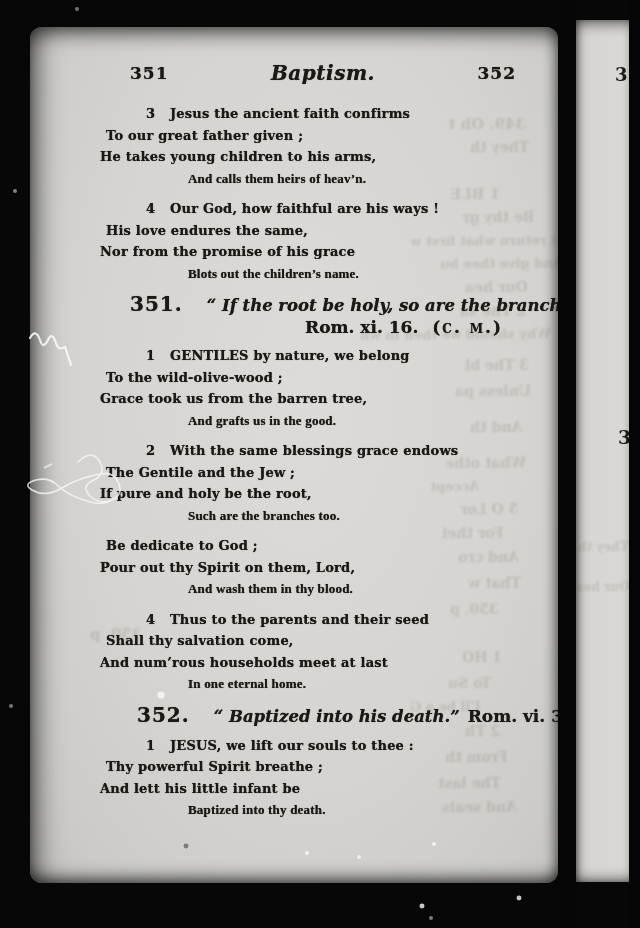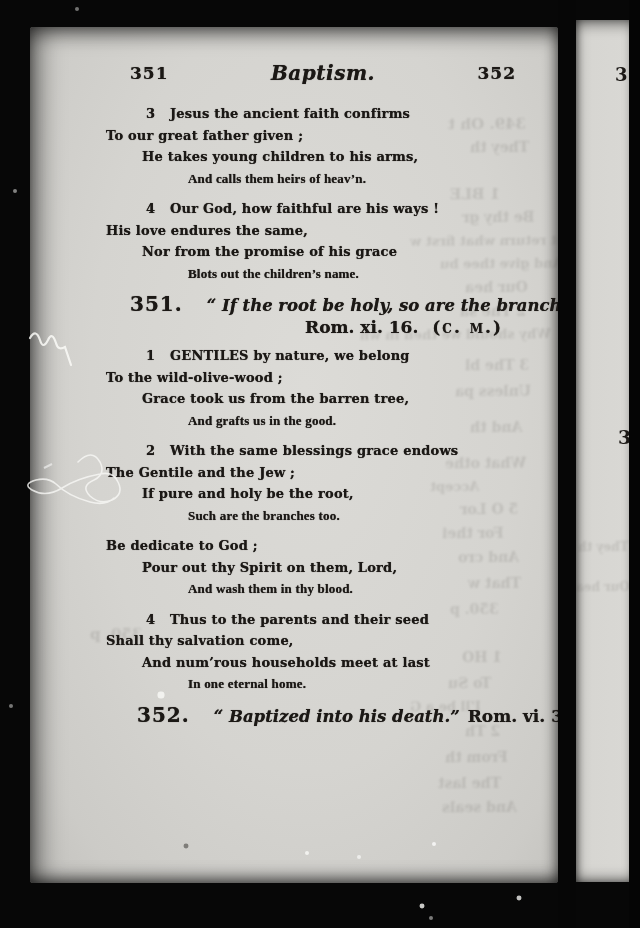--- a/index.html
+++ b/index.html
@@ -6,42 +6,42 @@
   .scan{
     position:relative;width:640px;height:928px;overflow:hidden;
     background:#070707;
     font-family:"DejaVu Serif","Liberation Serif",serif;
   }
   
   .page-main{
     position:absolute;left:30px;top:27px;width:528px;height:856px;
     background:
       radial-gradient(ellipse at 52% 42%, #dcdbd7 0%, #d5d4d0 55%, #cccbc7 85%, #c2c1bd 100%);
-    border-radius:3px;
+    border-radius:12px;
     box-shadow:
       inset 16px 0 26px -8px rgba(0,0,0,.50),
       inset 0 14px 20px -8px rgba(0,0,0,.55),
       inset -7px 0 14px -5px rgba(0,0,0,.38),
       inset 0 -10px 16px -6px rgba(0,0,0,.60);
   }
   .ink{color:#1b1815;text-shadow:0 0 .7px rgba(24,20,16,.85);}
   
   .hdr{position:absolute;left:100px;top:36px;width:386px;height:24px;}
   .hdr .num-l{position:absolute;left:0;top:0;font-size:17px;font-weight:700;letter-spacing:1px;}
   .hdr .num-r{position:absolute;right:0;top:0;font-size:17px;font-weight:700;letter-spacing:1px;}
   .hdr .ttl{position:absolute;left:0;right:0;top:-2px;text-align:center;
     font-size:20px;font-weight:700;font-style:italic;letter-spacing:.5px;}
   
   .text-col{position:absolute;left:0;top:76px;width:528px;}
   .vl{margin:0;font-size:13px;line-height:21.5px;font-weight:700;letter-spacing:.2px;white-space:nowrap;}
   .verse{margin:0 0 9px 0;}
   .vnum{display:inline-block;width:24px;font-weight:700;}
   .l1{padding-left:116px;}
   .l2{padding-left:76px;}
-  .l3{padding-left:112px;}
+  .l3{padding-left:70px;}
   .l4{padding-left:158px;font-family:Liberation Serif, serif;}
   
   .hymn-head{margin:3px 0 7px 0;}
   .hh1{margin:0;padding-left:100px;font-size:16.5px;line-height:22px;white-space:nowrap;}
   .hymn-num{font-size:20px;font-weight:700;letter-spacing:1px;margin-right:24px;text-align:right;}
   .hquote{font-style:italic;font-weight:700;}
   .href{font-weight:700;font-size:17px;margin-left:8px;}
   .hmeter{font-weight:700;font-size:17px;font-variant:small-caps;letter-spacing:2px;margin-left:14px;}
   .hh2{margin:0;padding-left:275px;font-size:17px;line-height:21px;font-weight:700;white-space:nowrap;}
   .hh1.single{padding-left:107px;}
@@ -139,20 +139,26 @@
         <p class="vl l1 ink"><span class="vnum">4</span><span>Thus to the parents and their seed</span></p>
         <p class="vl l2 ink">Shall thy salvation come,</p>
         <p class="vl l3 ink">And num’rous households meet at last</p>
         <p class="vl l4 ink">In one eternal home.</p>
       </div>
 
       <div class="hymn-head">
         <p class="hh1 single ink"><span class="hymn-num">352.</span><span class="hquote">“ Baptized into his death.”</span><span class="href">Rom. vi. 3.</span><span class="hmeter">(c.m.)</span></p>
       </div>
 
+      <div class="verse">
+        <p class="vl l1 ink"><span class="vnum">1</span><span>JESUS, we lift our souls to thee :</span></p>
+        <p class="vl l2 ink">Thy powerful Spirit breathe ;</p>
+        <p class="vl l3 ink">And lett his little infant be</p>
+        <p class="vl l4 ink">Baptized into thy death.</p>
+      </div>
 
     </div>
 
     <span class="ghost" style="left:418px;top:88px;font-size:15px;">349. Oh t</span>
     <span class="ghost" style="left:440px;top:112px;">They th</span>
     <span class="ghost" style="left:420px;top:158px;font-size:15px;">1 BLE</span>
     <span class="ghost" style="left:432px;top:182px;">Be thy gr</span>
     <span class="ghost" style="left:380px;top:206px;font-size:13px;">We but return what first w</span>
     <span class="ghost" style="left:410px;top:229px;font-size:13px;">And give thee bu</span>
     <span class="ghost" style="left:435px;top:252px;">Our hea</span>

